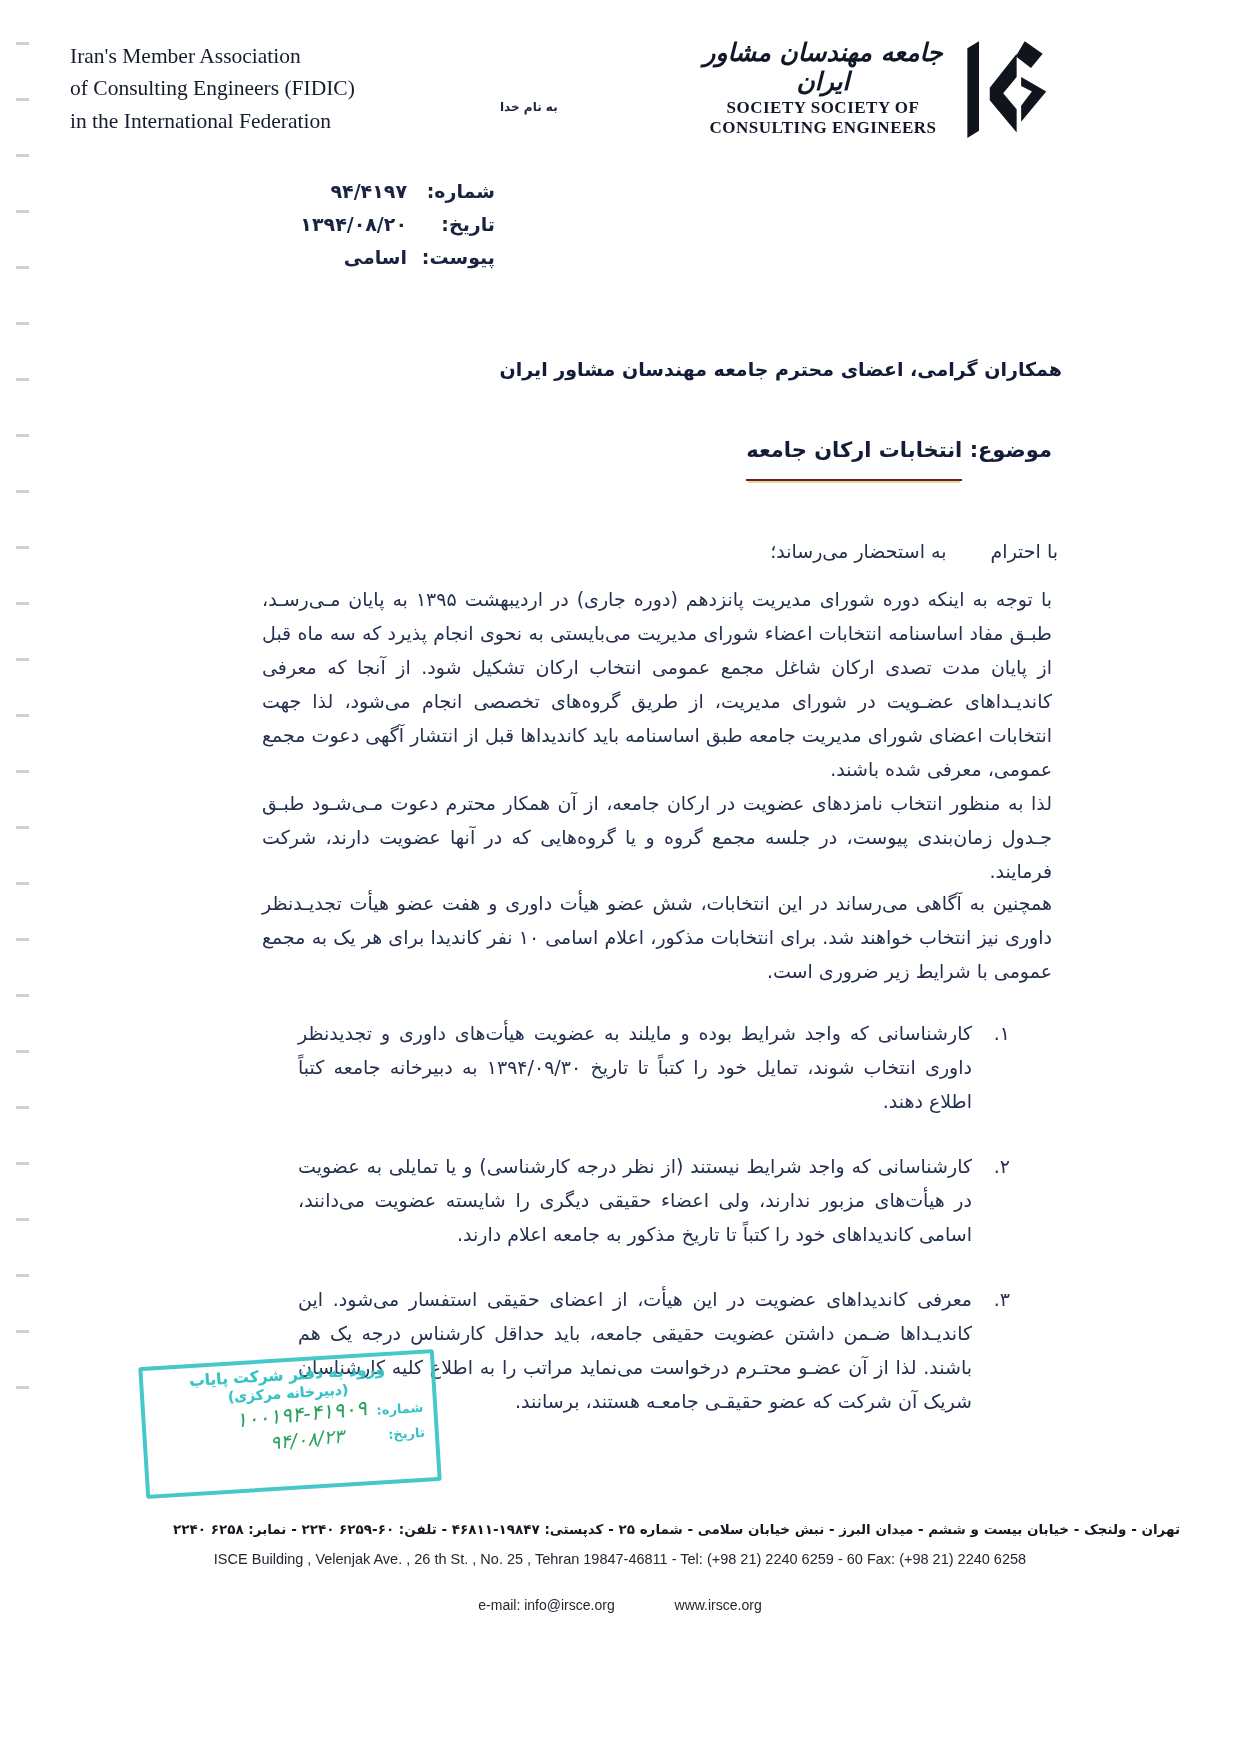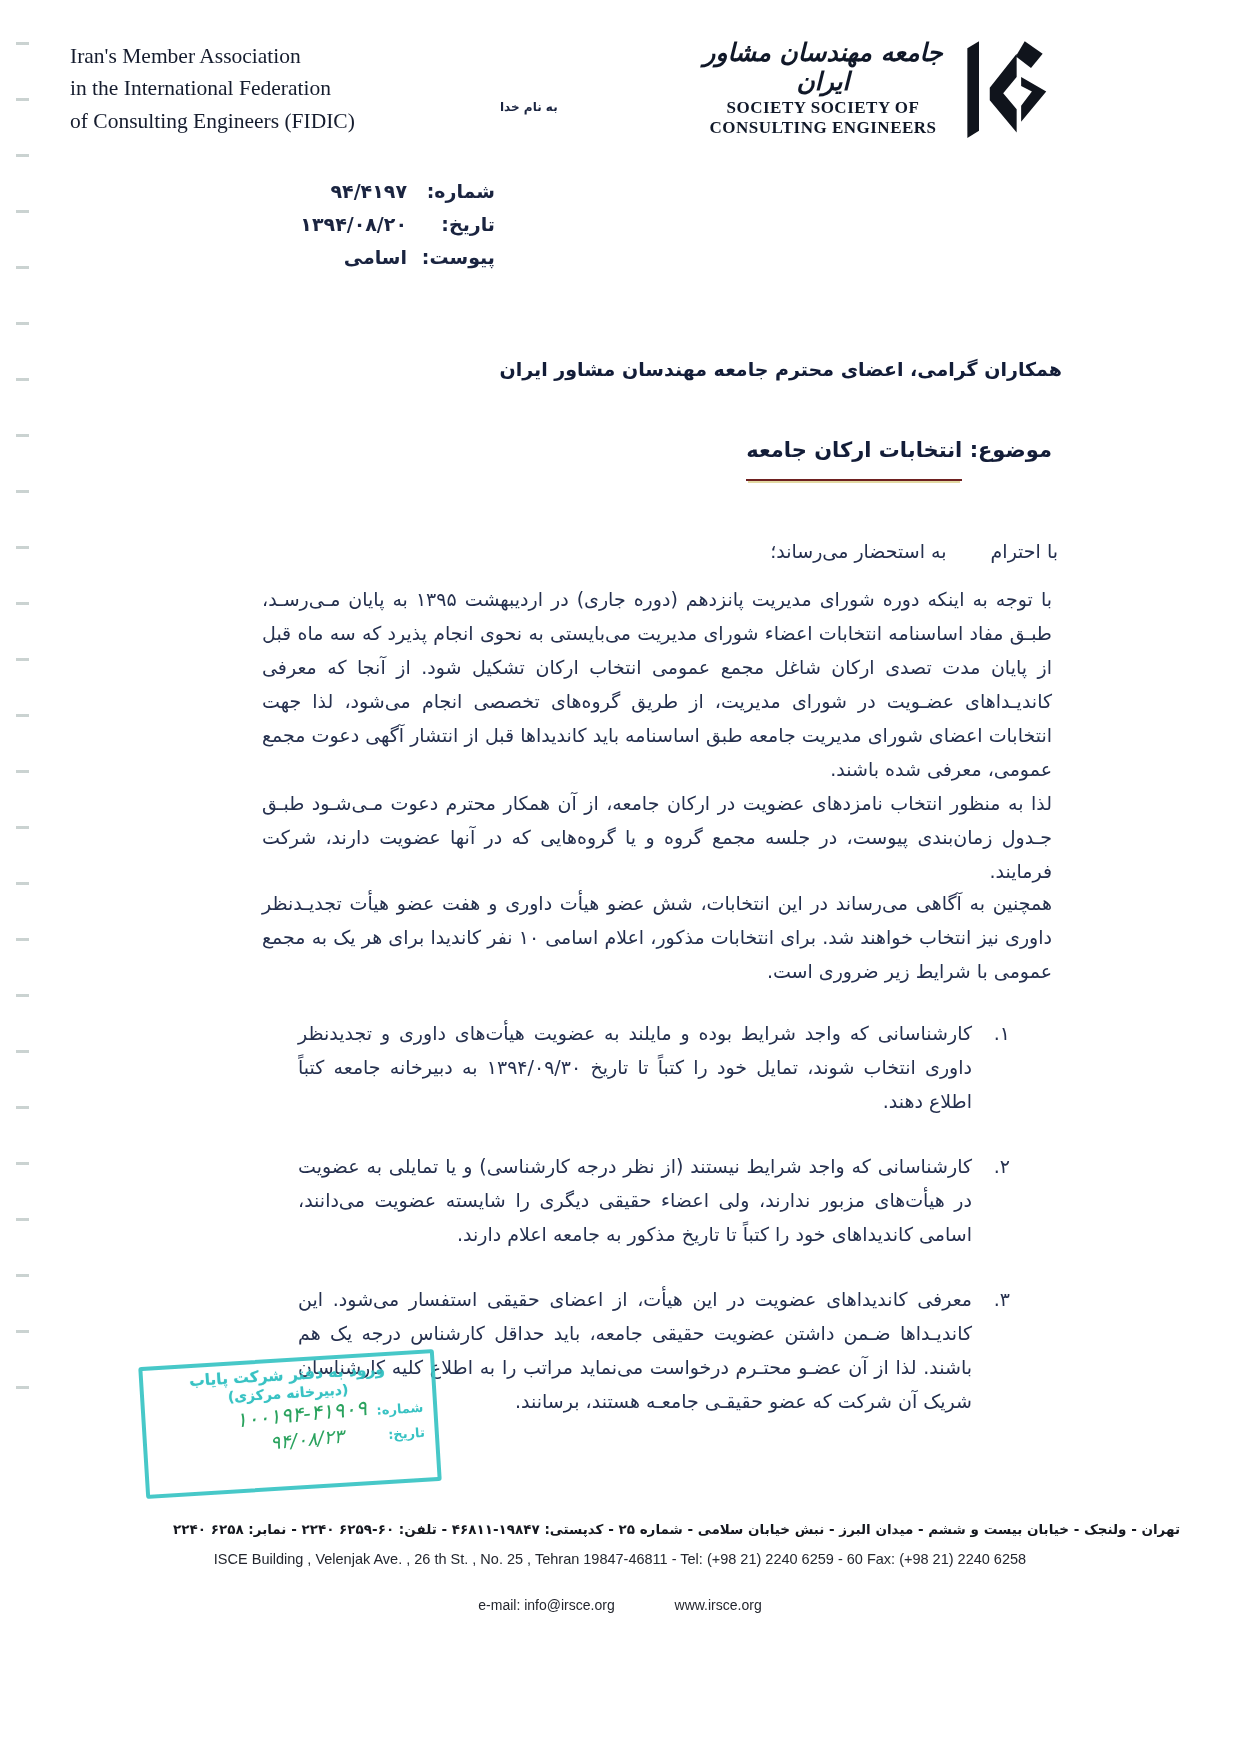--- a/index.html
+++ b/index.html
@@ -63,22 +63,22 @@
 </head>
 <body>
 
 <div class="page">
 
   <div class="scan-marks"></div>
 
   <div class="fidic-block">
     <div class="fidic-text">
       <div>Iran's Member Association</div>
+      <div>of Consulting Engineers (FIDIC)</div>
       <div>in the International Federation</div>
-      <div>of Consulting Engineers (FIDIC)</div>
     </div>
   </div>
 
   <div class="bismillah">به نام خدا</div>
 
   <div class="isce-block">
     <div class="isce-text">
       <div class="isce-callig">جامعه مهندسان مشاور ایران</div>
       <div class="isce-en">SOCIETY SOCIETY OF</div>
       <div class="isce-en">CONSULTING ENGINEERS</div>

